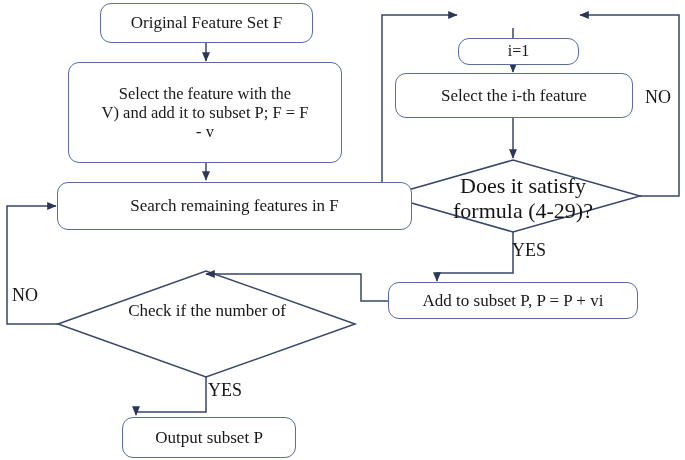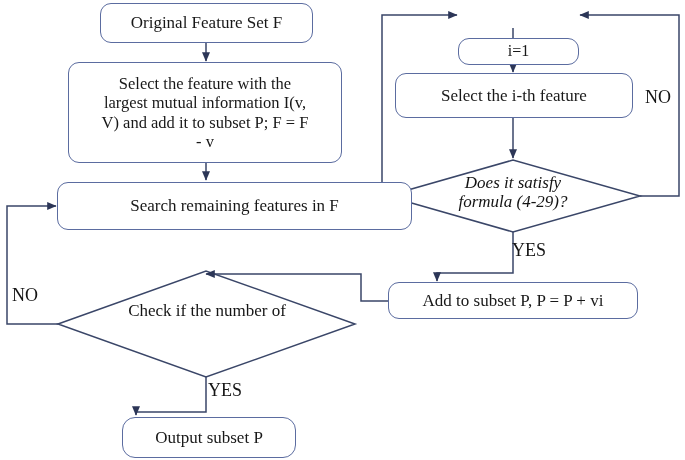--- a/index.html
+++ b/index.html
@@ -100,21 +100,20 @@
     </g>
   </svg>
 
   <div class="node proc" style="left:100px; top:3px; width:213px; height:40px; font-size:17px;justify-content:center;">
     <div class="proc-inner">Original Feature Set F</div>
   </div>
 
   <div class="node proc" style="left:68px; top:62px; width:274px; height:101px; font-size:16.5px;">
     <div class="proc-inner">
       <div>Select the feature with the</div>
-      <div>largest mutual information I(v,</div>
       <div>V) and add it to subset P; F = F</div>
       <div>- v</div>
     </div>
   </div>
 
   <div class="node proc" style="left:57px; top:182px; width:355px; height:48px; font-size:17px;">
     <div class="proc-inner">Search remaining features in F</div>
   </div>
 
   <div class="node proc" style="left:458px; top:2px; width:121px; height:27px; font-size:16px;margin-top:36px;">
@@ -122,25 +121,25 @@
   </div>
 
   <div class="node proc" style="left:395px; top:73px; width:238px; height:45px; font-size:17px;">
     <div class="proc-inner">Select the i-th feature</div>
   </div>
 
   <div class="node proc" style="left:388px; top:282px; width:250px; height:37px; font-size:17px;">
     <div class="proc-inner">Add to subset P, P = P + vi</div>
   </div>
 
-  <div class="node proc" style="left:122px; top:417px; width:174px; height:41px; font-size:17px;border-radius:13px;">
+  <div class="node proc" style="left:122px; top:417px; width:174px; height:41px; font-size:17px;">
     <div class="proc-inner">Output subset P</div>
   </div>
 
-  <div class="dia-text" style="left:413px; top:173px; width:200px; font-size:17px;font-style:italic;">
+  <div class="dia-text" style="left:423px; top:173px; width:200px; font-size:22px;">
     <div>Does it satisfy</div>
     <div>formula (4-29)?</div>
   </div>
 
   <div class="dia-text" style="left:96px; top:301px; width:222px; font-size:17px;">
     <div>Check if the number of</div>
   </div>
 
   <div class="label" style="left:645px; top:87px; font-size:18px;">NO</div>
 

